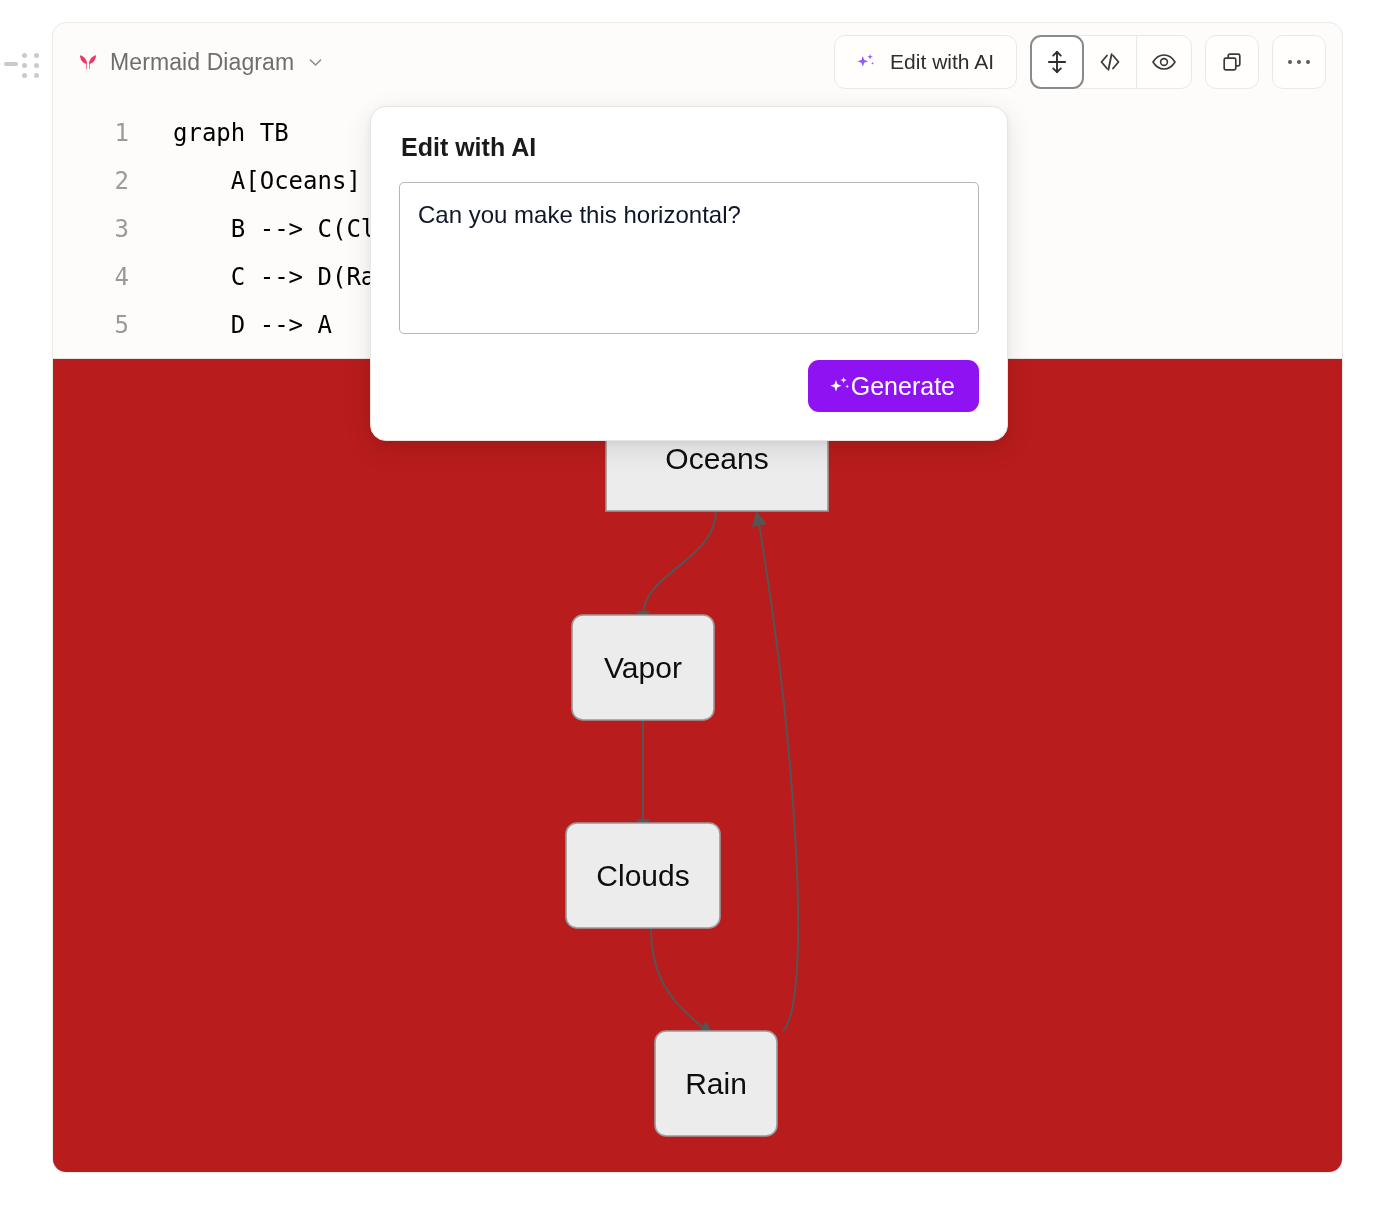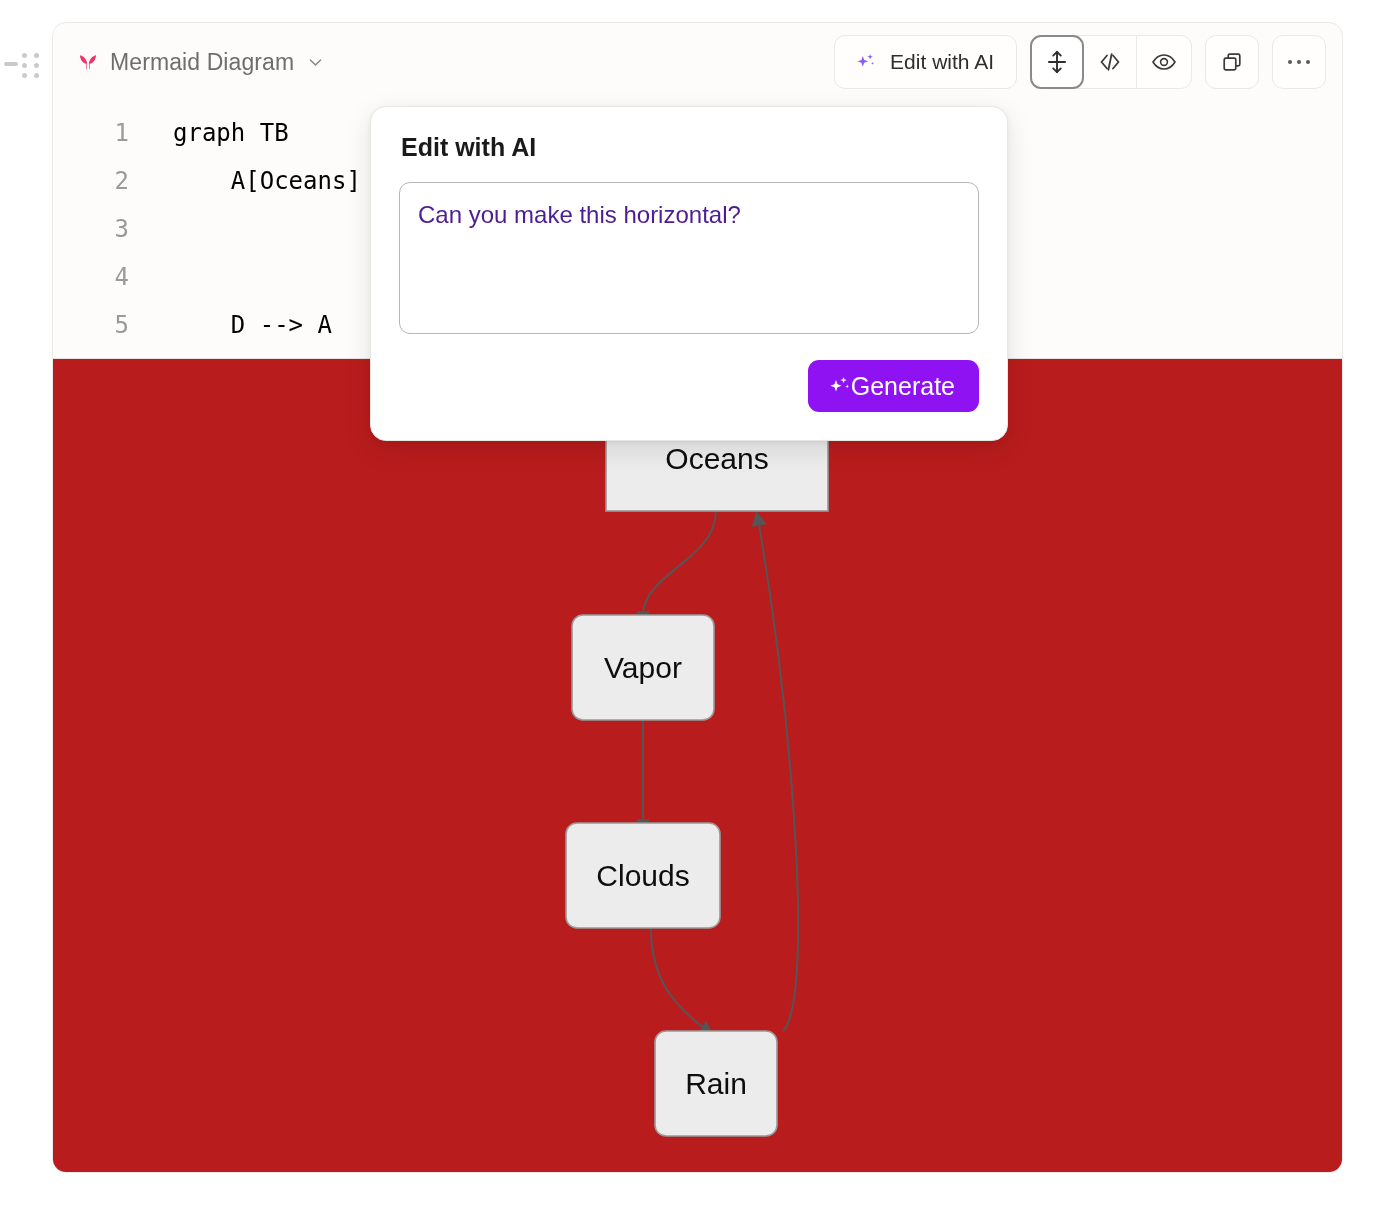--- a/index.html
+++ b/index.html
@@ -160,24 +160,24 @@
     padding: 26px 28px 22px 28px;
     z-index: 50;
   }
   .ai-title {
     font-size: 25px; font-weight: bold; color: #1a1a1a;
     margin: 0 0 20px 2px;
   }
   .ai-textarea {
     width: 100%; height: 152px;
     border: 1px solid #b8b6b2;
-    border-radius: 11px;
+    border-radius: 5px;
     padding: 16px 18px;
     font-family: "Liberation Sans", sans-serif;
-    font-size: 24px; color: #4c1d95;
+    font-size: 24px; color: #0f172a;
     resize: none; outline: none;
     background: #ffffff;
     line-height: 1.3;
   }
   .ai-actions {
     display: flex; justify-content: flex-end;
     margin-top: 22px;
   }
   .btn-generate {
     display: flex; align-items: center; 
@@ -279,23 +279,25 @@
       <div class="code-line">
         <span class="ln">1</span>
         <span class="code-text">graph TB</span>
       </div>
       <div class="code-line">
         <span class="ln">2</span>
         <span class="code-text">    A[Oceans] -</span>
       </div>
       <div class="code-line">
         <span class="ln">3</span>
+        <span class="code-text">    B --&gt; C(Cl</span>
       </div>
       <div class="code-line">
         <span class="ln">4</span>
+        <span class="code-text">    C --&gt; D(Ra</span>
       </div>
       <div class="code-line">
         <span class="ln">5</span>
         <span class="code-text">    D --&gt; A</span>
       </div>
     </div>
 
     <div class="preview">
       <svg width="1291" height="814" viewBox="0 0 1291 814">
 

